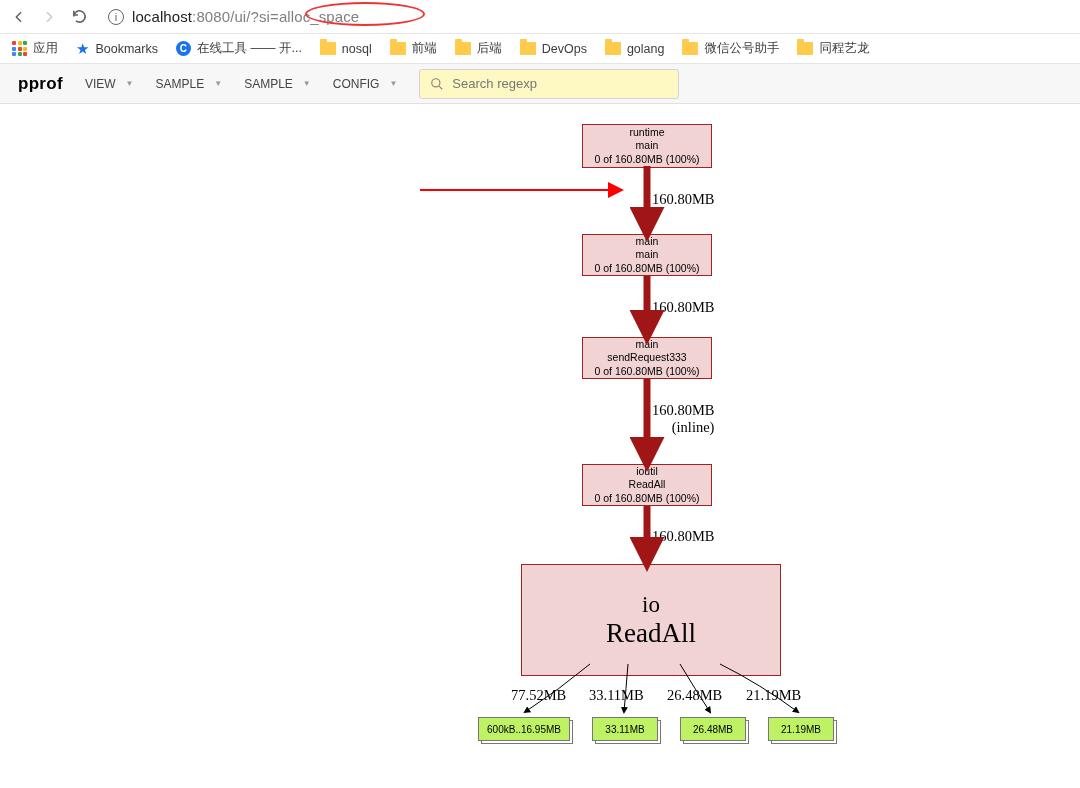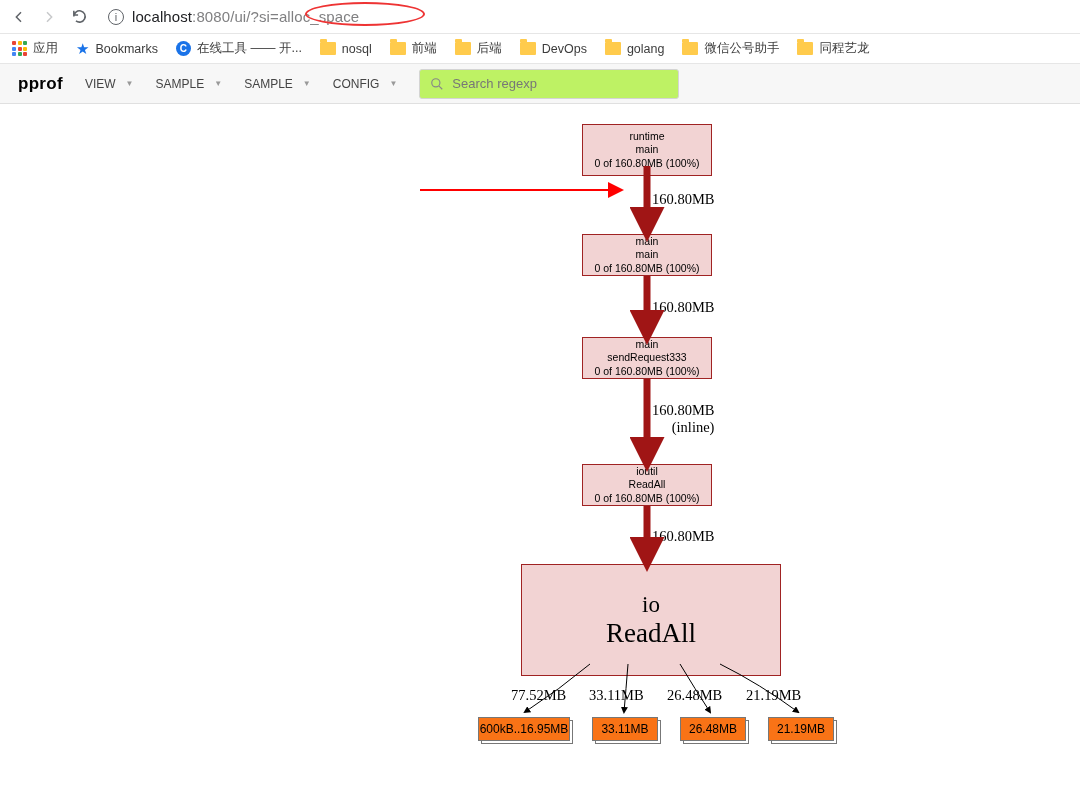--- a/index.html
+++ b/index.html
@@ -25,30 +25,30 @@
   .bm-star { color:#1a73e8; font-size:15px; }
   .bm-circle { width:15px;height:15px;border-radius:50%;background:#1a73e8;display:inline-flex;align-items:center;justify-content:center;color:#fff;font-size:10px;font-weight:bold; }
   .bm-folder { width:16px;height:13px;background:#ffcb4c;border-radius:1px;position:relative; }
   .bm-folder::before{content:"";position:absolute;top:-3px;left:0;width:7px;height:3px;background:#ffcb4c;border-radius:1px 1px 0 0;}
 
   
   .pprof-head { height: 40px; background:#f7f7f7; border-bottom:1px solid #e0e0e0; display:flex; align-items:center; gap:22px; padding:0 18px; }
   .pprof-logo { font-weight:bold; font-size:17px; letter-spacing:.3px; }
   .menu-item { font-size:12px; color:#444; display:flex; align-items:center; gap:10px; }
   .menu-item .tri { font-size:8px; color:#999; }
-  .search-box { display:flex; align-items:center; gap:8px; height:30px; border:1px solid #d4d4d4; border-radius:3px; padding:0 10px; background:#bef264; width:260px; font-size:13px; color:#777; }
+  .search-box { display:flex; align-items:center; gap:8px; height:30px; border:1px solid #d4d4d4; border-radius:3px; padding:0 10px; background:#fef9c3; width:260px; font-size:13px; color:#777; }
 
   
   .graph { position: relative; width: 1080px; height: 684px; }
   .node { position:absolute; border:1px solid #a02323; background:#f2d3d3; display:flex; flex-direction:column; align-items:center; justify-content:center; text-align:center; color:#000; }
   .node.small { font-size:10.5px; line-height:1.25; }
   .node.big { font-family: "Times New Roman", serif; }
   .leaf { position:absolute; right:-2px; bottom:-2px; }
   .leaf .back { position:absolute; left:3px; top:3px; width:100%; height:100%; border:1px solid #777; background:#fff; }
-  .leaf .front { position:relative; border:1px solid #777; background:#f97316; display:flex; align-items:center; justify-content:center; font-size:12px; padding:5px 0; }
+  .leaf .front { position:relative; border:1px solid #777; background:#bef264; display:flex; align-items:center; justify-content:center; font-size:10px; padding:5px 0; }
   .edge-lbl { position:absolute; font-family:"Times New Roman",serif; font-size:14.5px; color:#000; text-align:right; }
 
   svg.overlay { position:absolute; top:0; left:0; width:1080px; height:684px; pointer-events:none; }
 </style>
 </head>
 <body>
 
 <div class="browser-bar">
   <span class="nav-icn">
     <svg width="16" height="16" viewBox="0 0 24 24" fill="none" stroke="#5f6368" stroke-width="2.2">
@@ -149,21 +149,21 @@
     <svg width="14" height="14" viewBox="0 0 24 24" fill="none" stroke="#888" stroke-width="2">
         <circle cx="10" cy="10" r="7"></circle>
         <path d="M21 21l-5.5-5.5"></path>
       </svg>
     <span>Search regexp</span>
   </div>
 </div>
 
 <div class="graph">
 
-  <div class="node small" style="left:582px; top:20px; width:130px; height:52px;">
+  <div class="node small" style="left:582px; top:20px; width:130px; height:44px;">
     <span>runtime</span>
     <span>main</span>
     <span>0 of 160.80MB (100%)</span>
   </div>
   <div class="node small" style="left:582px; top:130px; width:130px; height:42px;">
     <span>main</span>
     <span>main</span>
     <span>0 of 160.80MB (100%)</span>
   </div>
   <div class="node small" style="left:582px; top:233px; width:130px; height:42px;">

